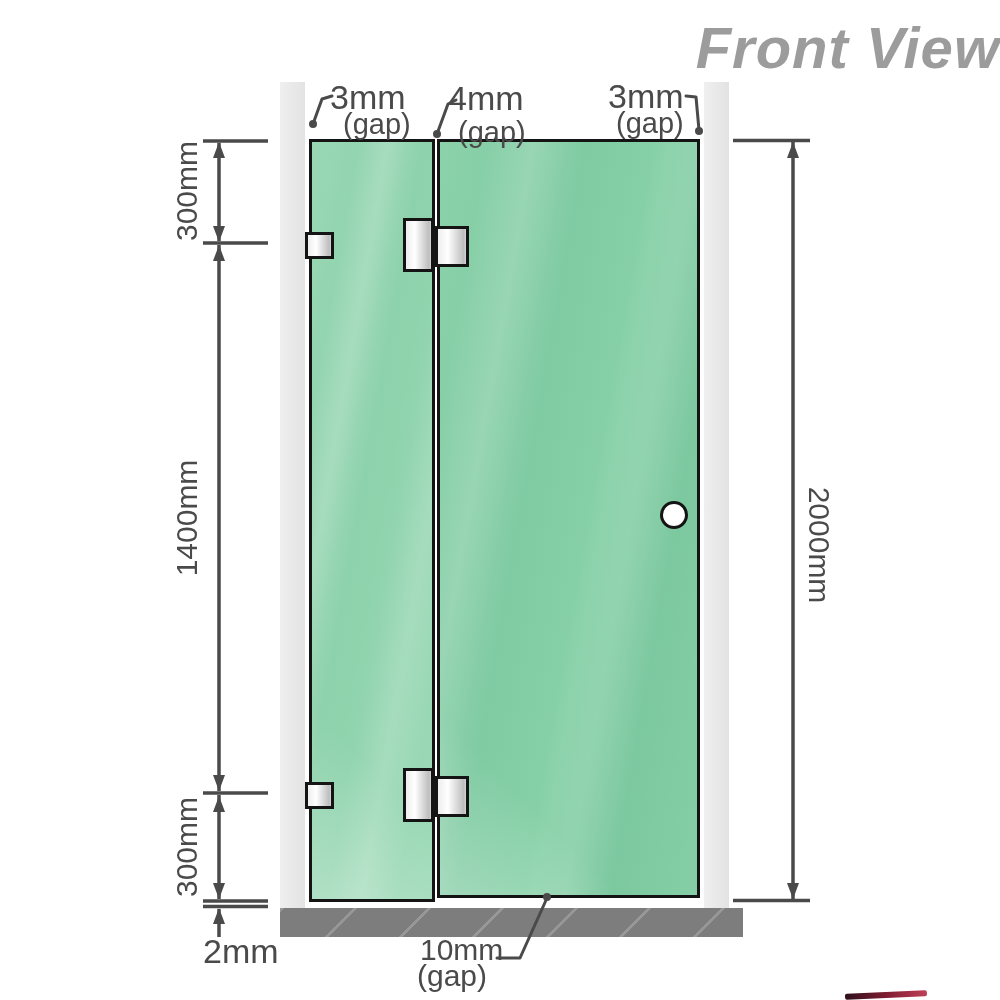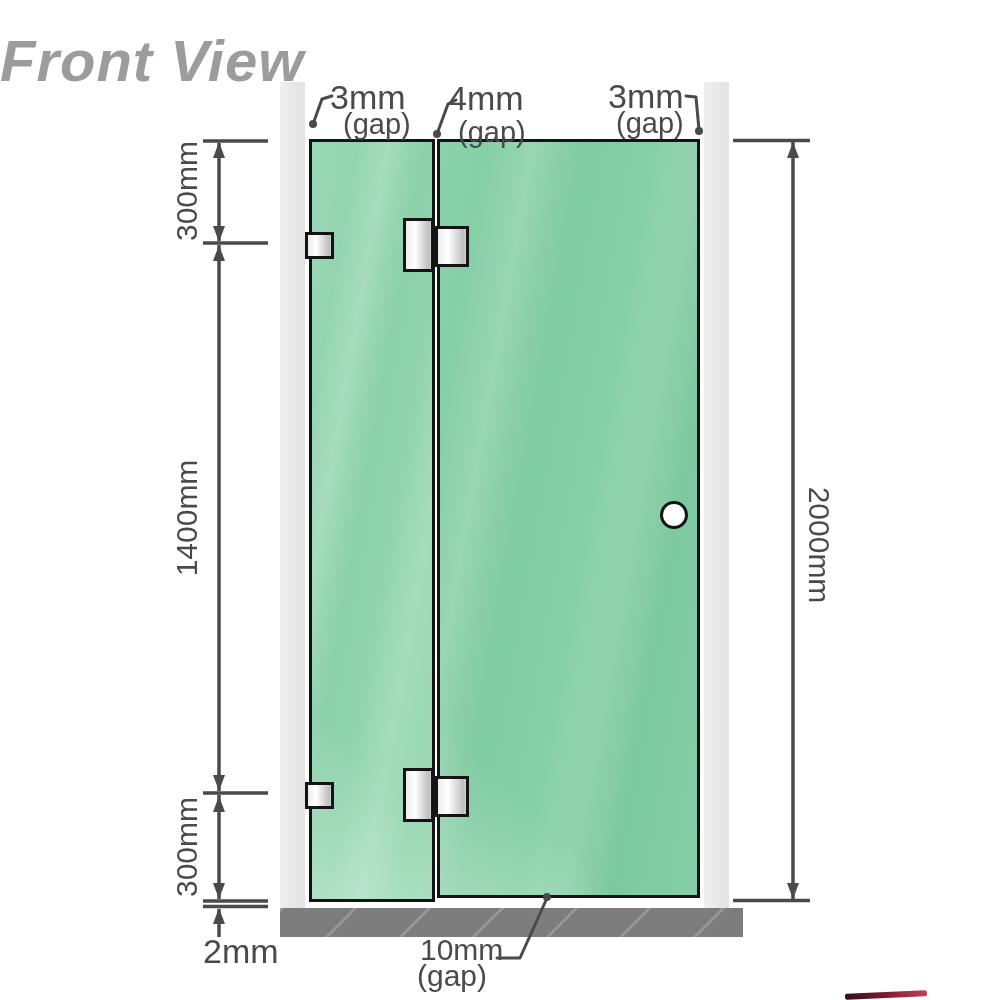--- a/index.html
+++ b/index.html
@@ -1,18 +1,18 @@
 <!DOCTYPE html>
 <html><head>
 <meta charset="utf-8">
 <style>
   html,body{margin:0;padding:0;background:#ffffff;}
   #stage{position:relative;width:1000px;height:1000px;background:#ffffff;overflow:hidden;
          font-family:"Liberation Sans",sans-serif;}
-  .title{position:absolute;left:0;top:27px;width:100%;text-align:left;
+  .title{position:absolute;left:0;top:14px;width:100%;text-align:right;
          font-size:58px;font-weight:bold;font-style:italic;color:#9c9c9c;letter-spacing:1px;}
   .wall{position:absolute;top:82px;height:826px;width:25px;
         background:linear-gradient(90deg,#efefef,#e3e3e3);z-index:1;}
   #left-wall{left:280px;} #right-wall{left:704px;}
   .panel{position:absolute;top:139px;border:3px solid #141414;box-sizing:border-box;z-index:2;}
   #fixed-panel{left:309px;width:126px;height:763px;
     background:
       linear-gradient(45deg,rgba(255,255,255,0.30),rgba(255,255,255,0) 22%),
       linear-gradient(100deg,rgba(255,255,255,0) 18%,rgba(255,255,255,0.22) 30%,rgba(255,255,255,0) 44%),
       linear-gradient(100deg,rgba(255,255,255,0) 58%,rgba(255,255,255,0.16) 72%,rgba(255,255,255,0) 86%),

